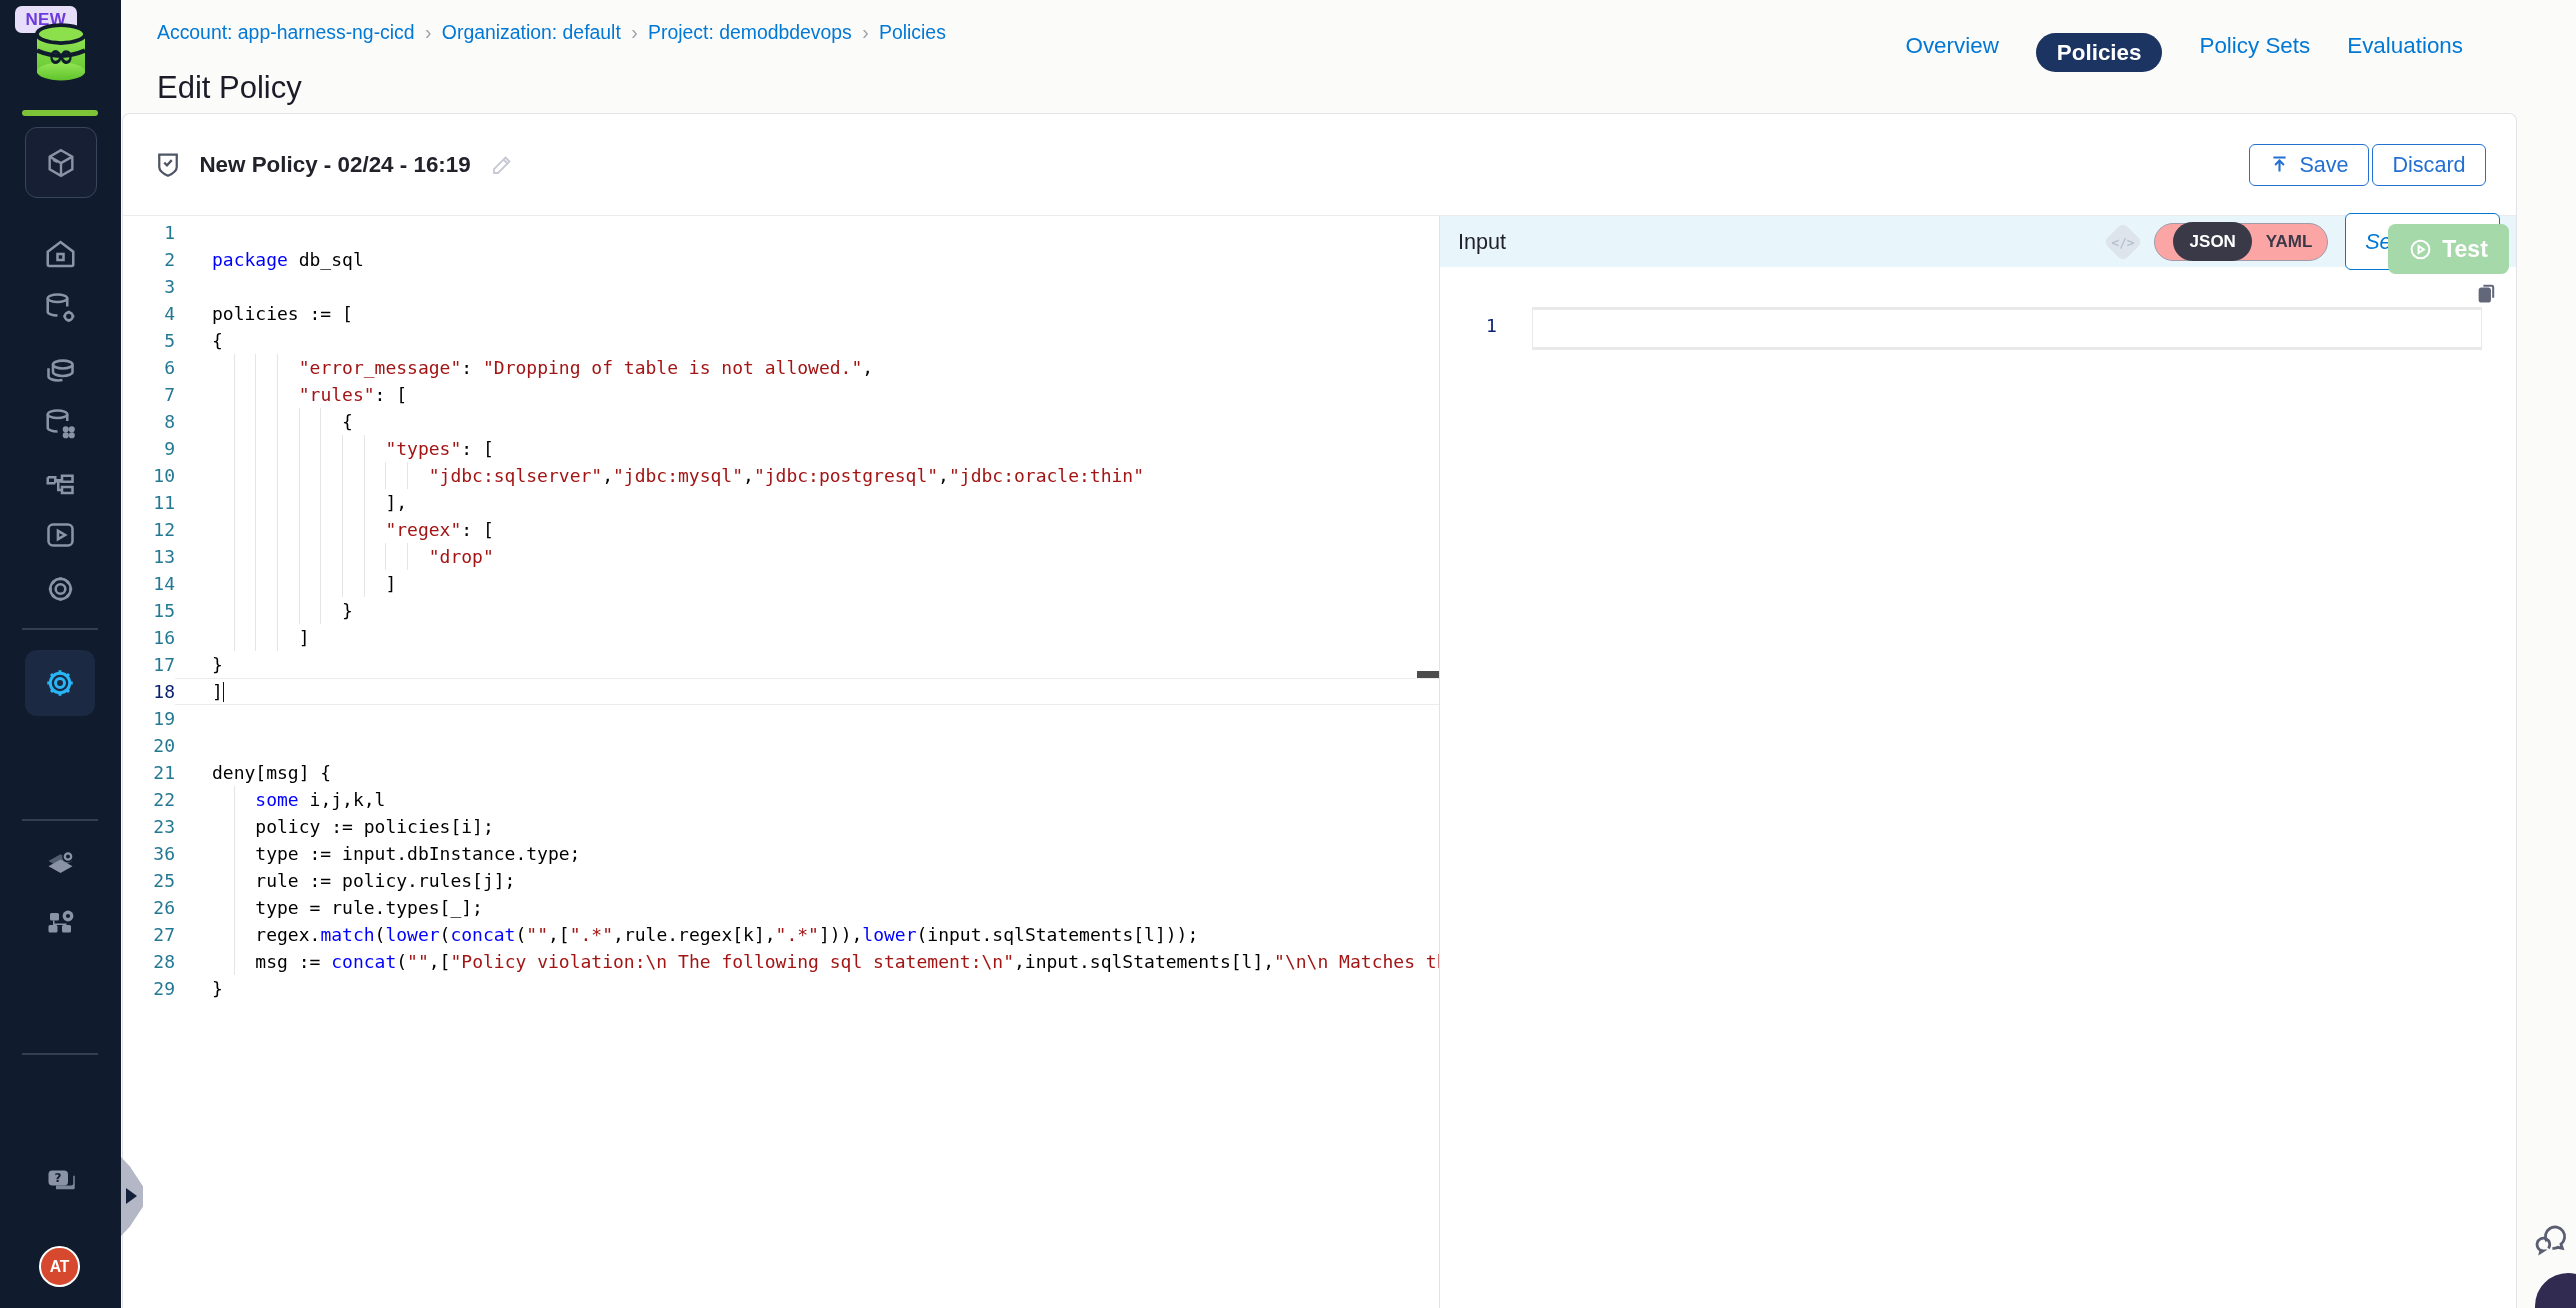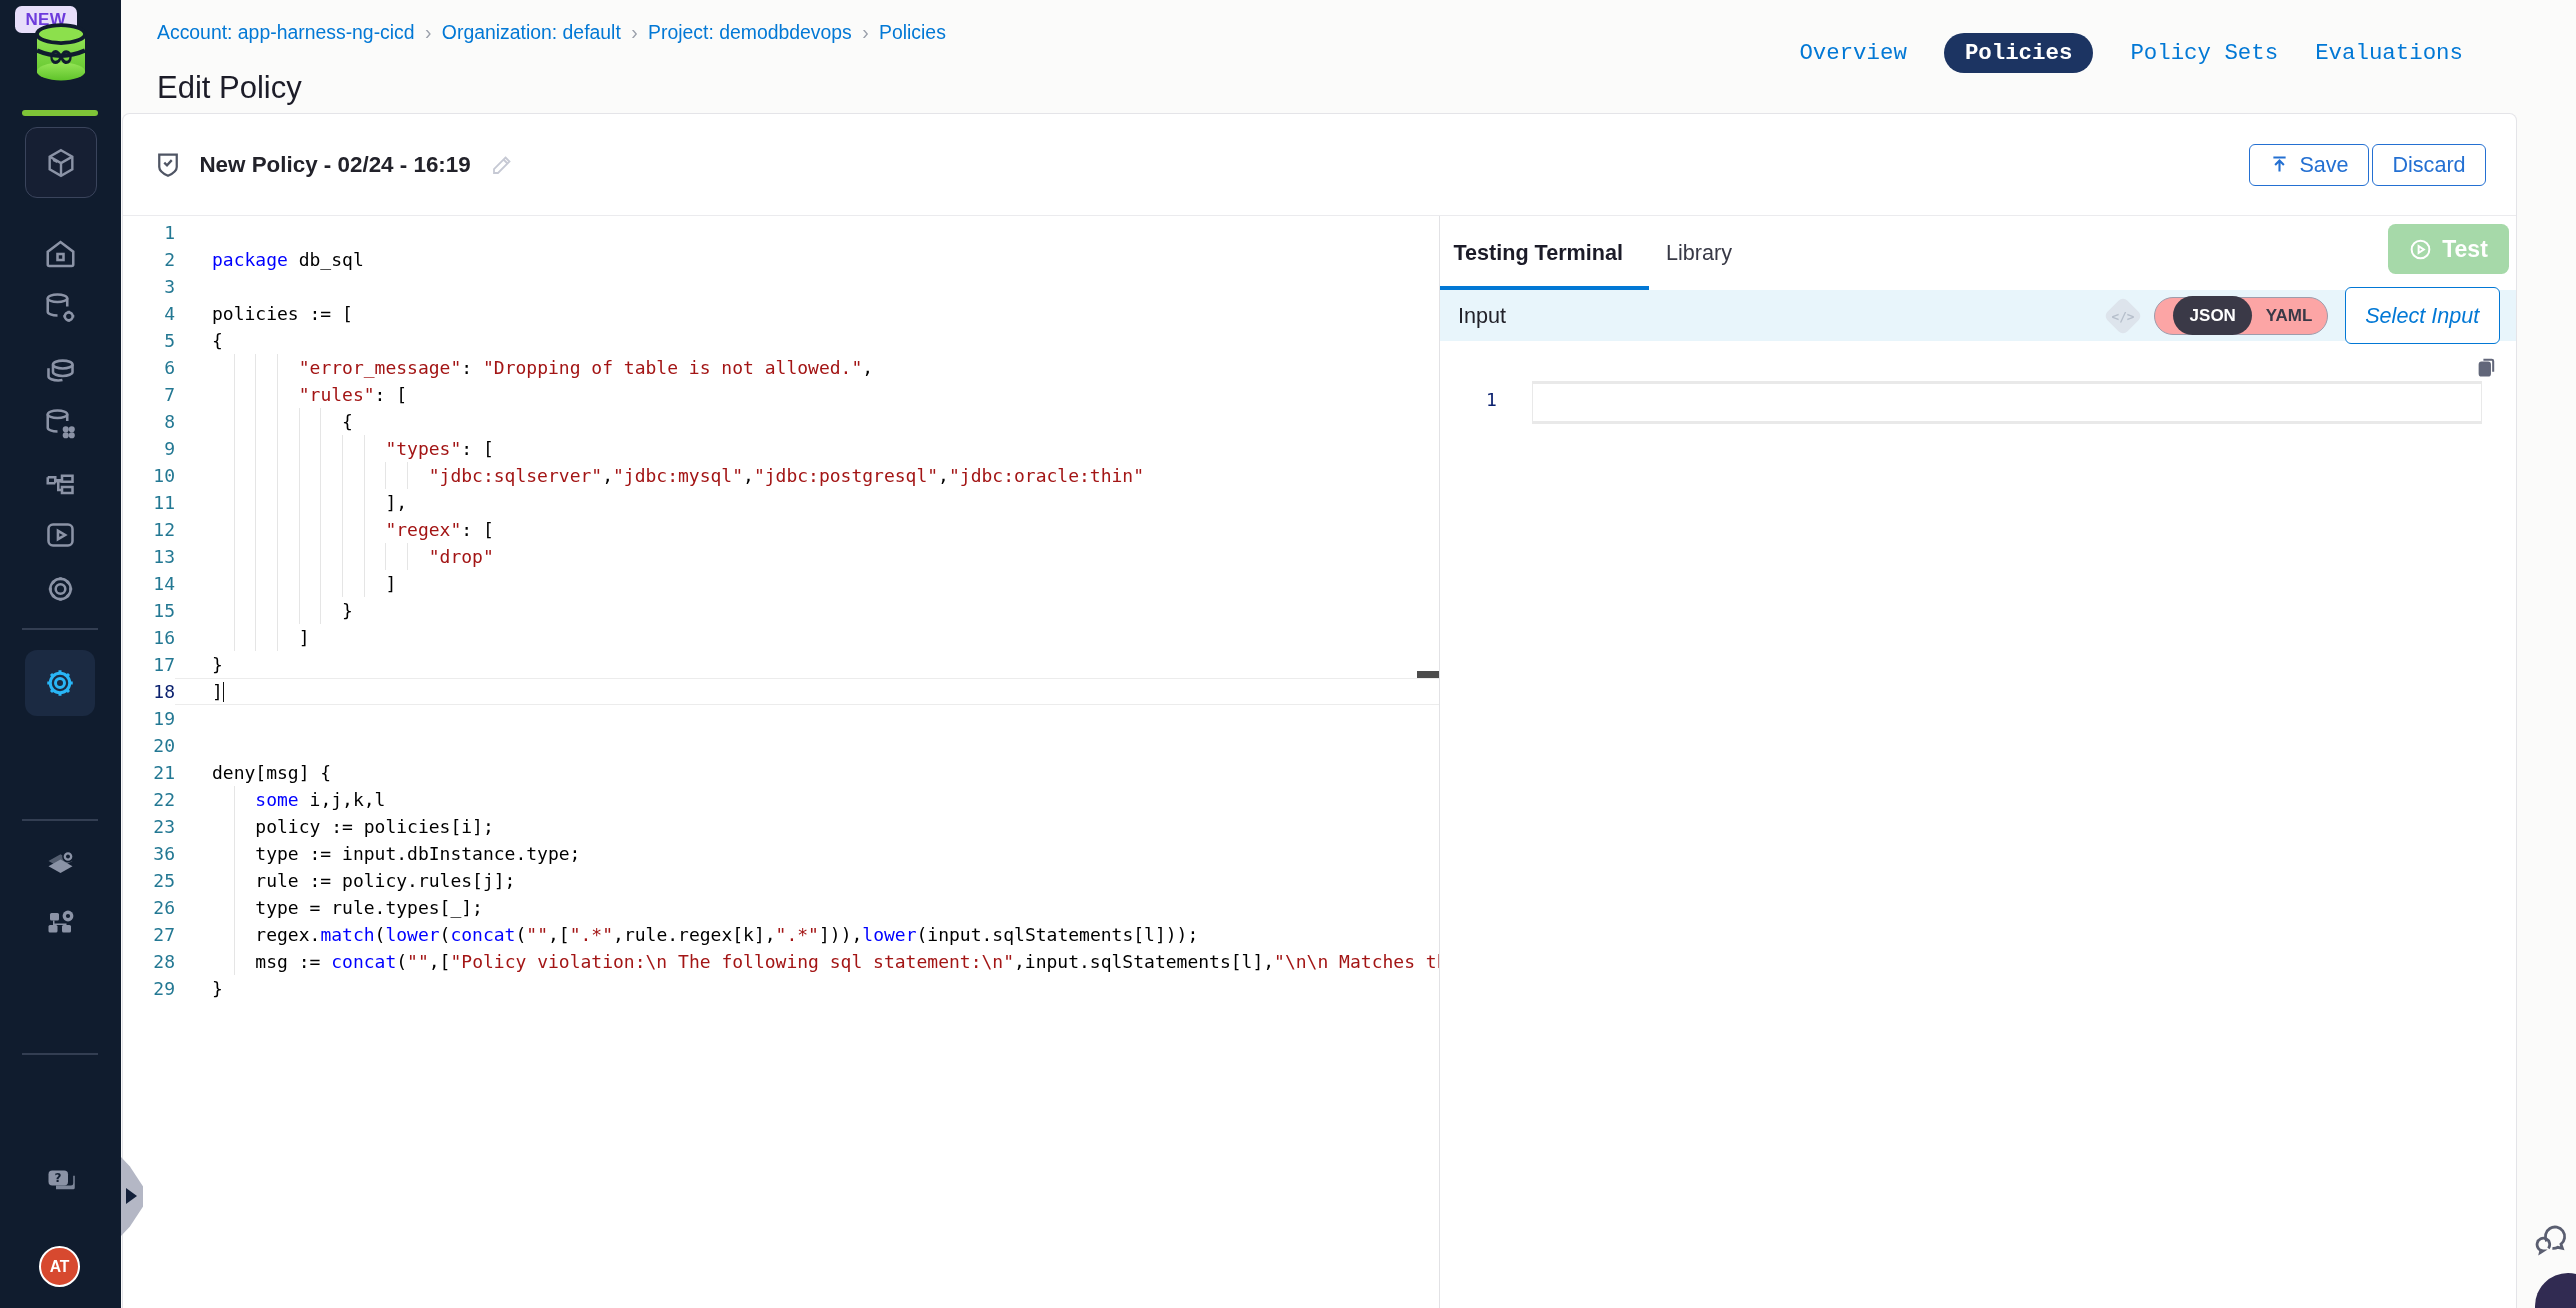--- a/index.html
+++ b/index.html
@@ -27,21 +27,21 @@
     display:flex;align-items:center;justify-content:center;cursor:pointer;}
   .side-handle{position:absolute;left:121px;top:1157px;width:22.4px;height:79px;background:#b4b7c5;
     clip-path:polygon(0 0,40% 12%,100% 38%,100% 62%,40% 88%,0 100%);cursor:pointer;z-index:6;}
   .side-handle::after{content:"";position:absolute;left:4.5px;top:31px;
     border-left:11.2px solid #13203a;border-top:8.2px solid transparent;border-bottom:8.2px solid transparent;}
   
   .breadcrumb{position:absolute;left:157px;top:21px;font-size:19.4px;color:#0278d5;display:flex;gap:10.4px;align-items:center;}
   .breadcrumb a{color:#0278d5;text-decoration:none;cursor:pointer;}
   .crumb-sep{color:#9ba0ab;font-size:19.4px;}
   .page-title{position:absolute;left:157px;top:49px;font-size:31px;font-weight:normal;color:#1c1c28;}
-  .nav-tabs{position:absolute;right:113px;top:33px;display:flex;align-items:center;gap:37px;height:40px;font-family:Liberation Mono, monospace;}
+  .nav-tabs{position:absolute;right:113px;top:33px;display:flex;align-items:flex-start;gap:37px;height:40px;}
   .nav-tab{font-size:22.4px;color:#0278d5;cursor:pointer;white-space:nowrap;}
   .nav-tab.active{background:#1c3462;color:#ffffff;font-weight:bold;padding:6.7px 21px;border-radius:22.4px;}
   
   .card{position:absolute;left:122px;top:113px;right:59px;bottom:0;background:#ffffff;
     border:0.7px solid #e4e4e8;border-bottom:none;border-radius:7.5px 7.5px 0 0;overflow:hidden;}
   .card-header{height:101px;border-bottom:0.7px solid #ebebee;display:flex;align-items:center;padding:0 30px;}
   .policy-name{font-size:22.4px;font-weight:600;color:#22222a;margin-left:16.4px;}
   .edit-pencil{margin-left:19.4px;cursor:pointer;display:flex;}
   .hdr-btns{margin-left:auto;display:flex;gap:3px;}
   .btn-outline{display:flex;align-items:center;gap:9px;height:42px;padding:0 19.4px;border-radius:6px;
@@ -380,25 +380,20 @@
           <div class="gut">28</div>
           <div class="code"><div class="guide" style="left: 2ch;"></div><span class="tk-p">    msg := </span><span class="tk-k">concat</span><span class="tk-p">(</span><span class="tk-s">""</span><span class="tk-p">,[</span><span class="tk-s">"Policy violation:\n The following sql statement:\n"</span><span class="tk-p">,input.sqlStatements[l],</span><span class="tk-s">"\n\n Matches th</span></div>
         </div>
         <div class="row">
           <div class="gut">29</div>
           <div class="code"><span class="tk-p">}</span></div>
         </div>
       </div>
 
     <div class="rpanel">
-      <div class="term-tabs" id="termTabs">
-        <div class="term-tab active">Testing Terminal</div>
-          <div class="term-tab">Library</div>
-          <div class="tab-underline"></div>
-      </div>
       <button class="test-btn" disabled="">
         <svg width="25" height="25" viewBox="0 0 24 24" fill="none" stroke="#ffffff" stroke-width="1.9">
           <circle cx="12" cy="12" r="8.5"></circle>
             <path d="M10.2 8.8v6.4l5-3.2Z"></path>
         </svg>
         <span>Test</span>
       </button>
 
       <div class="input-bar">
         <span class="input-label">Input</span>

